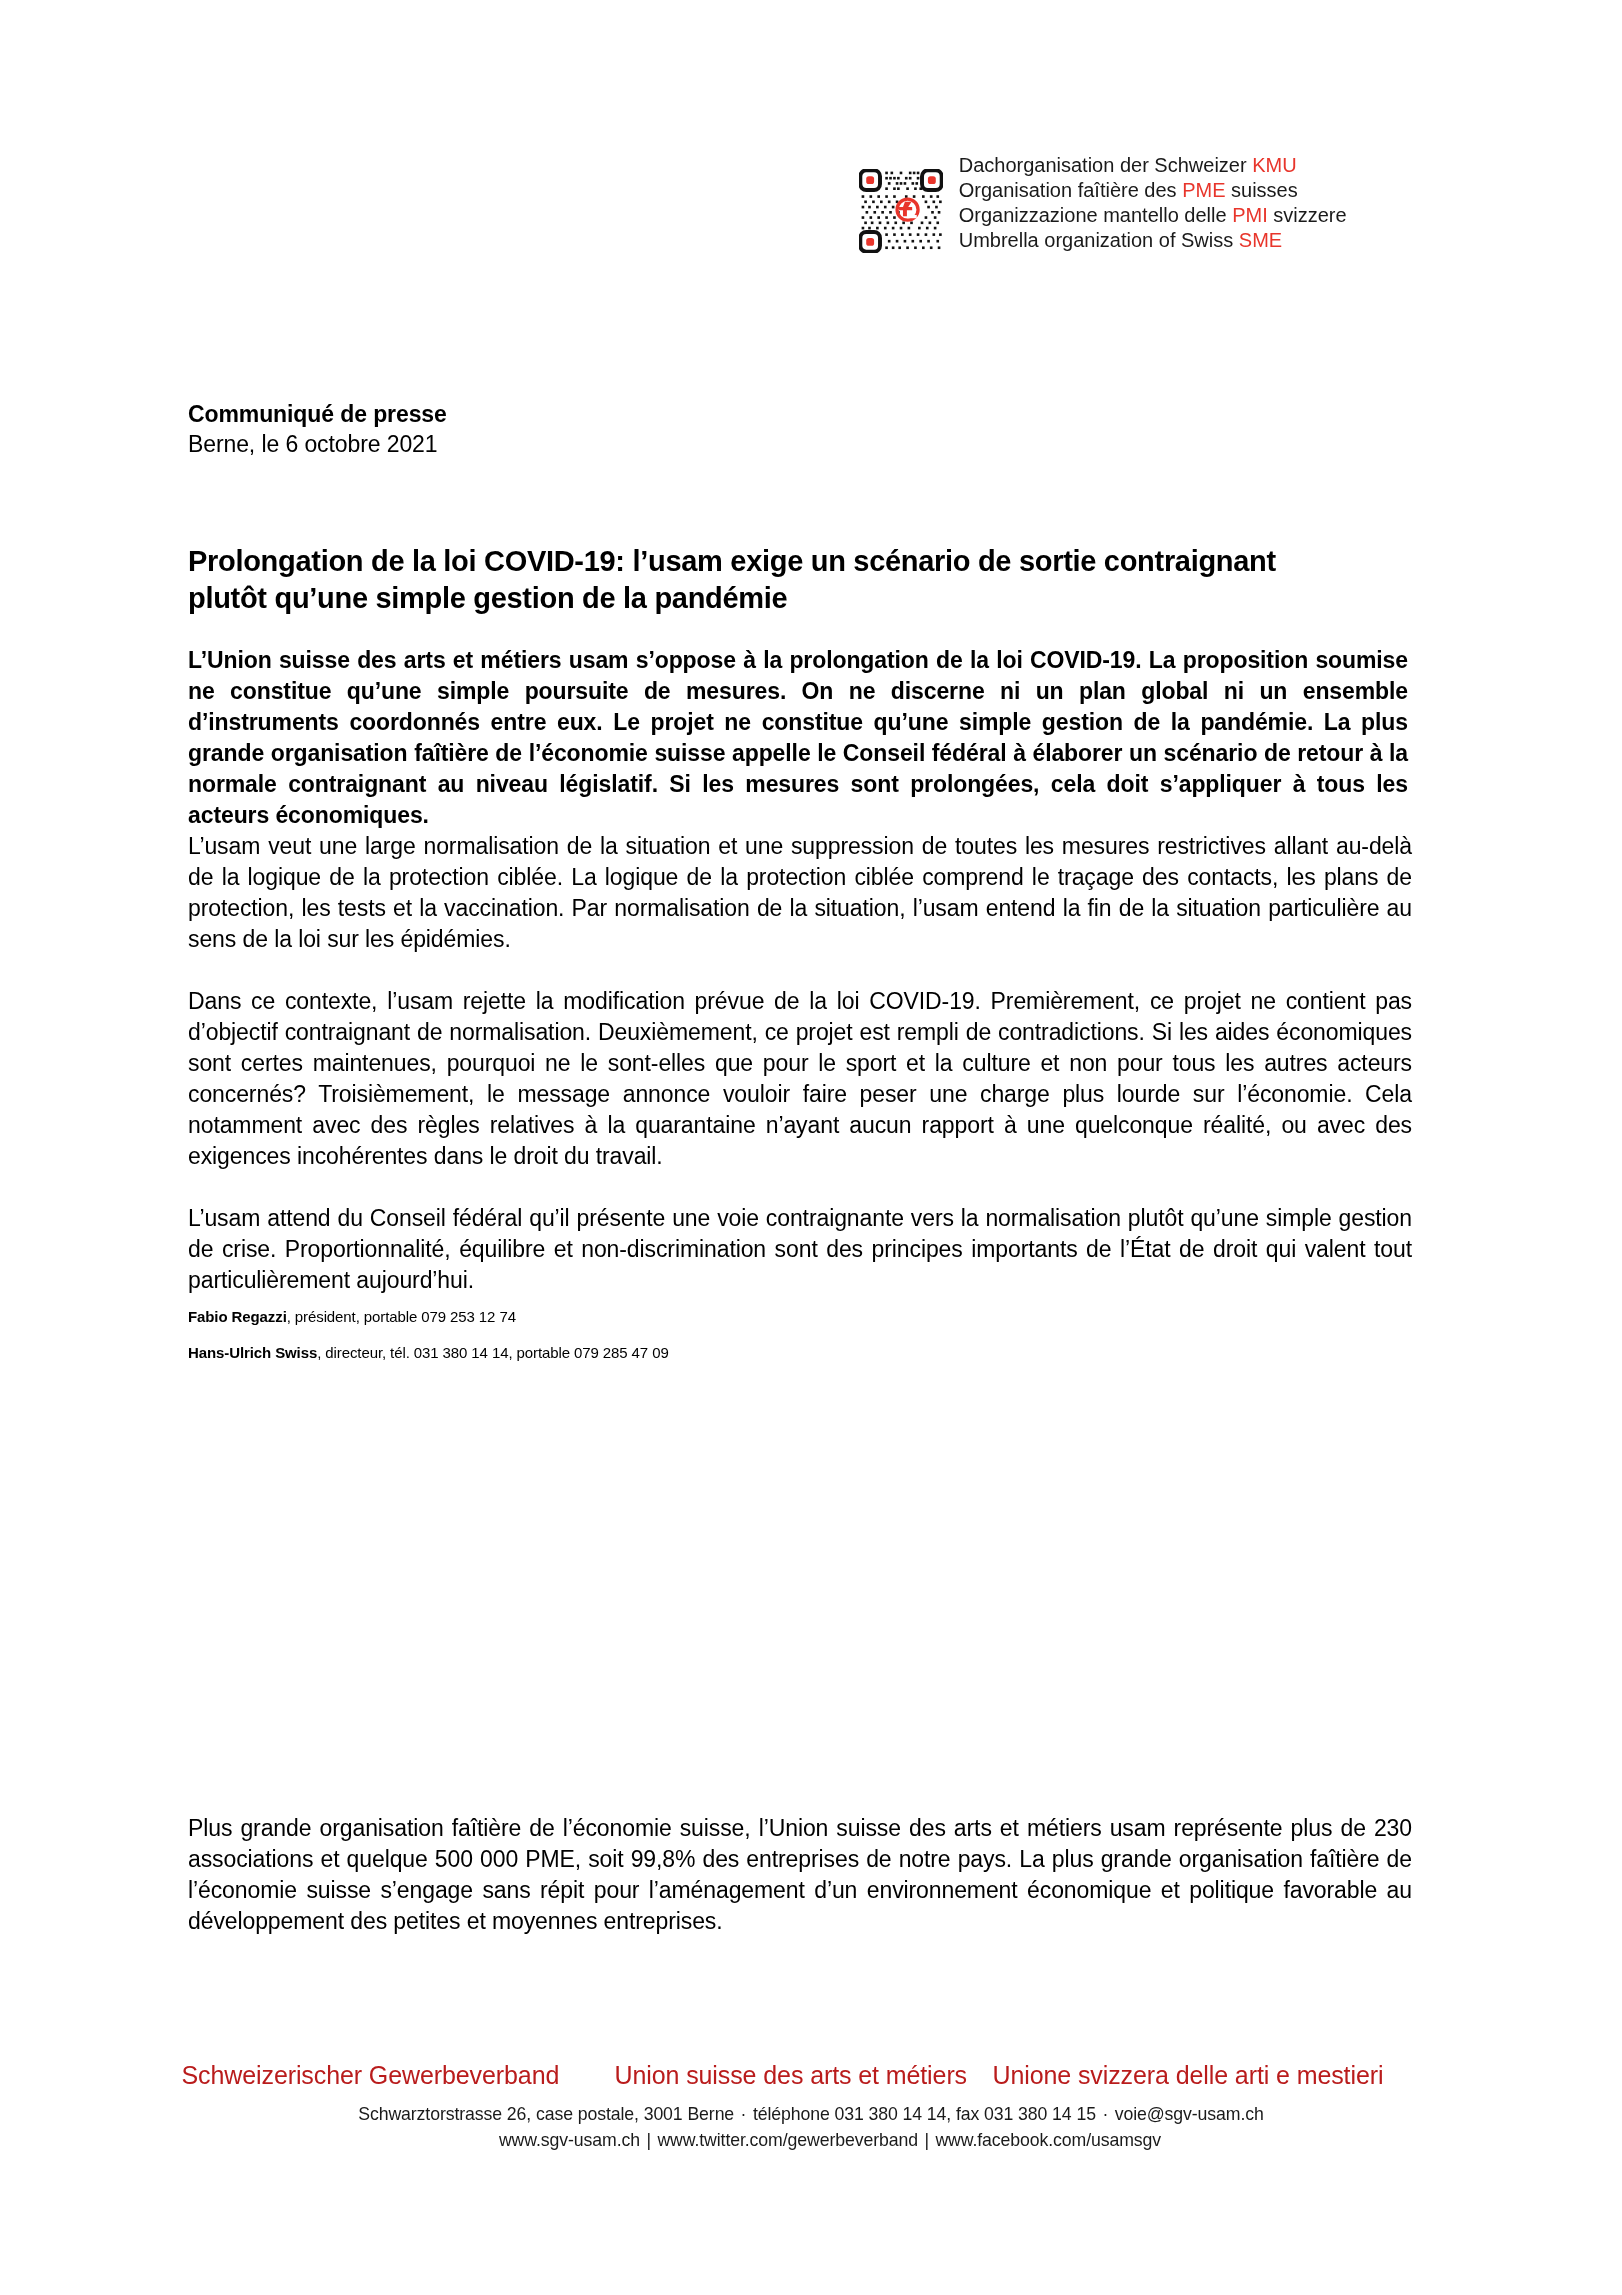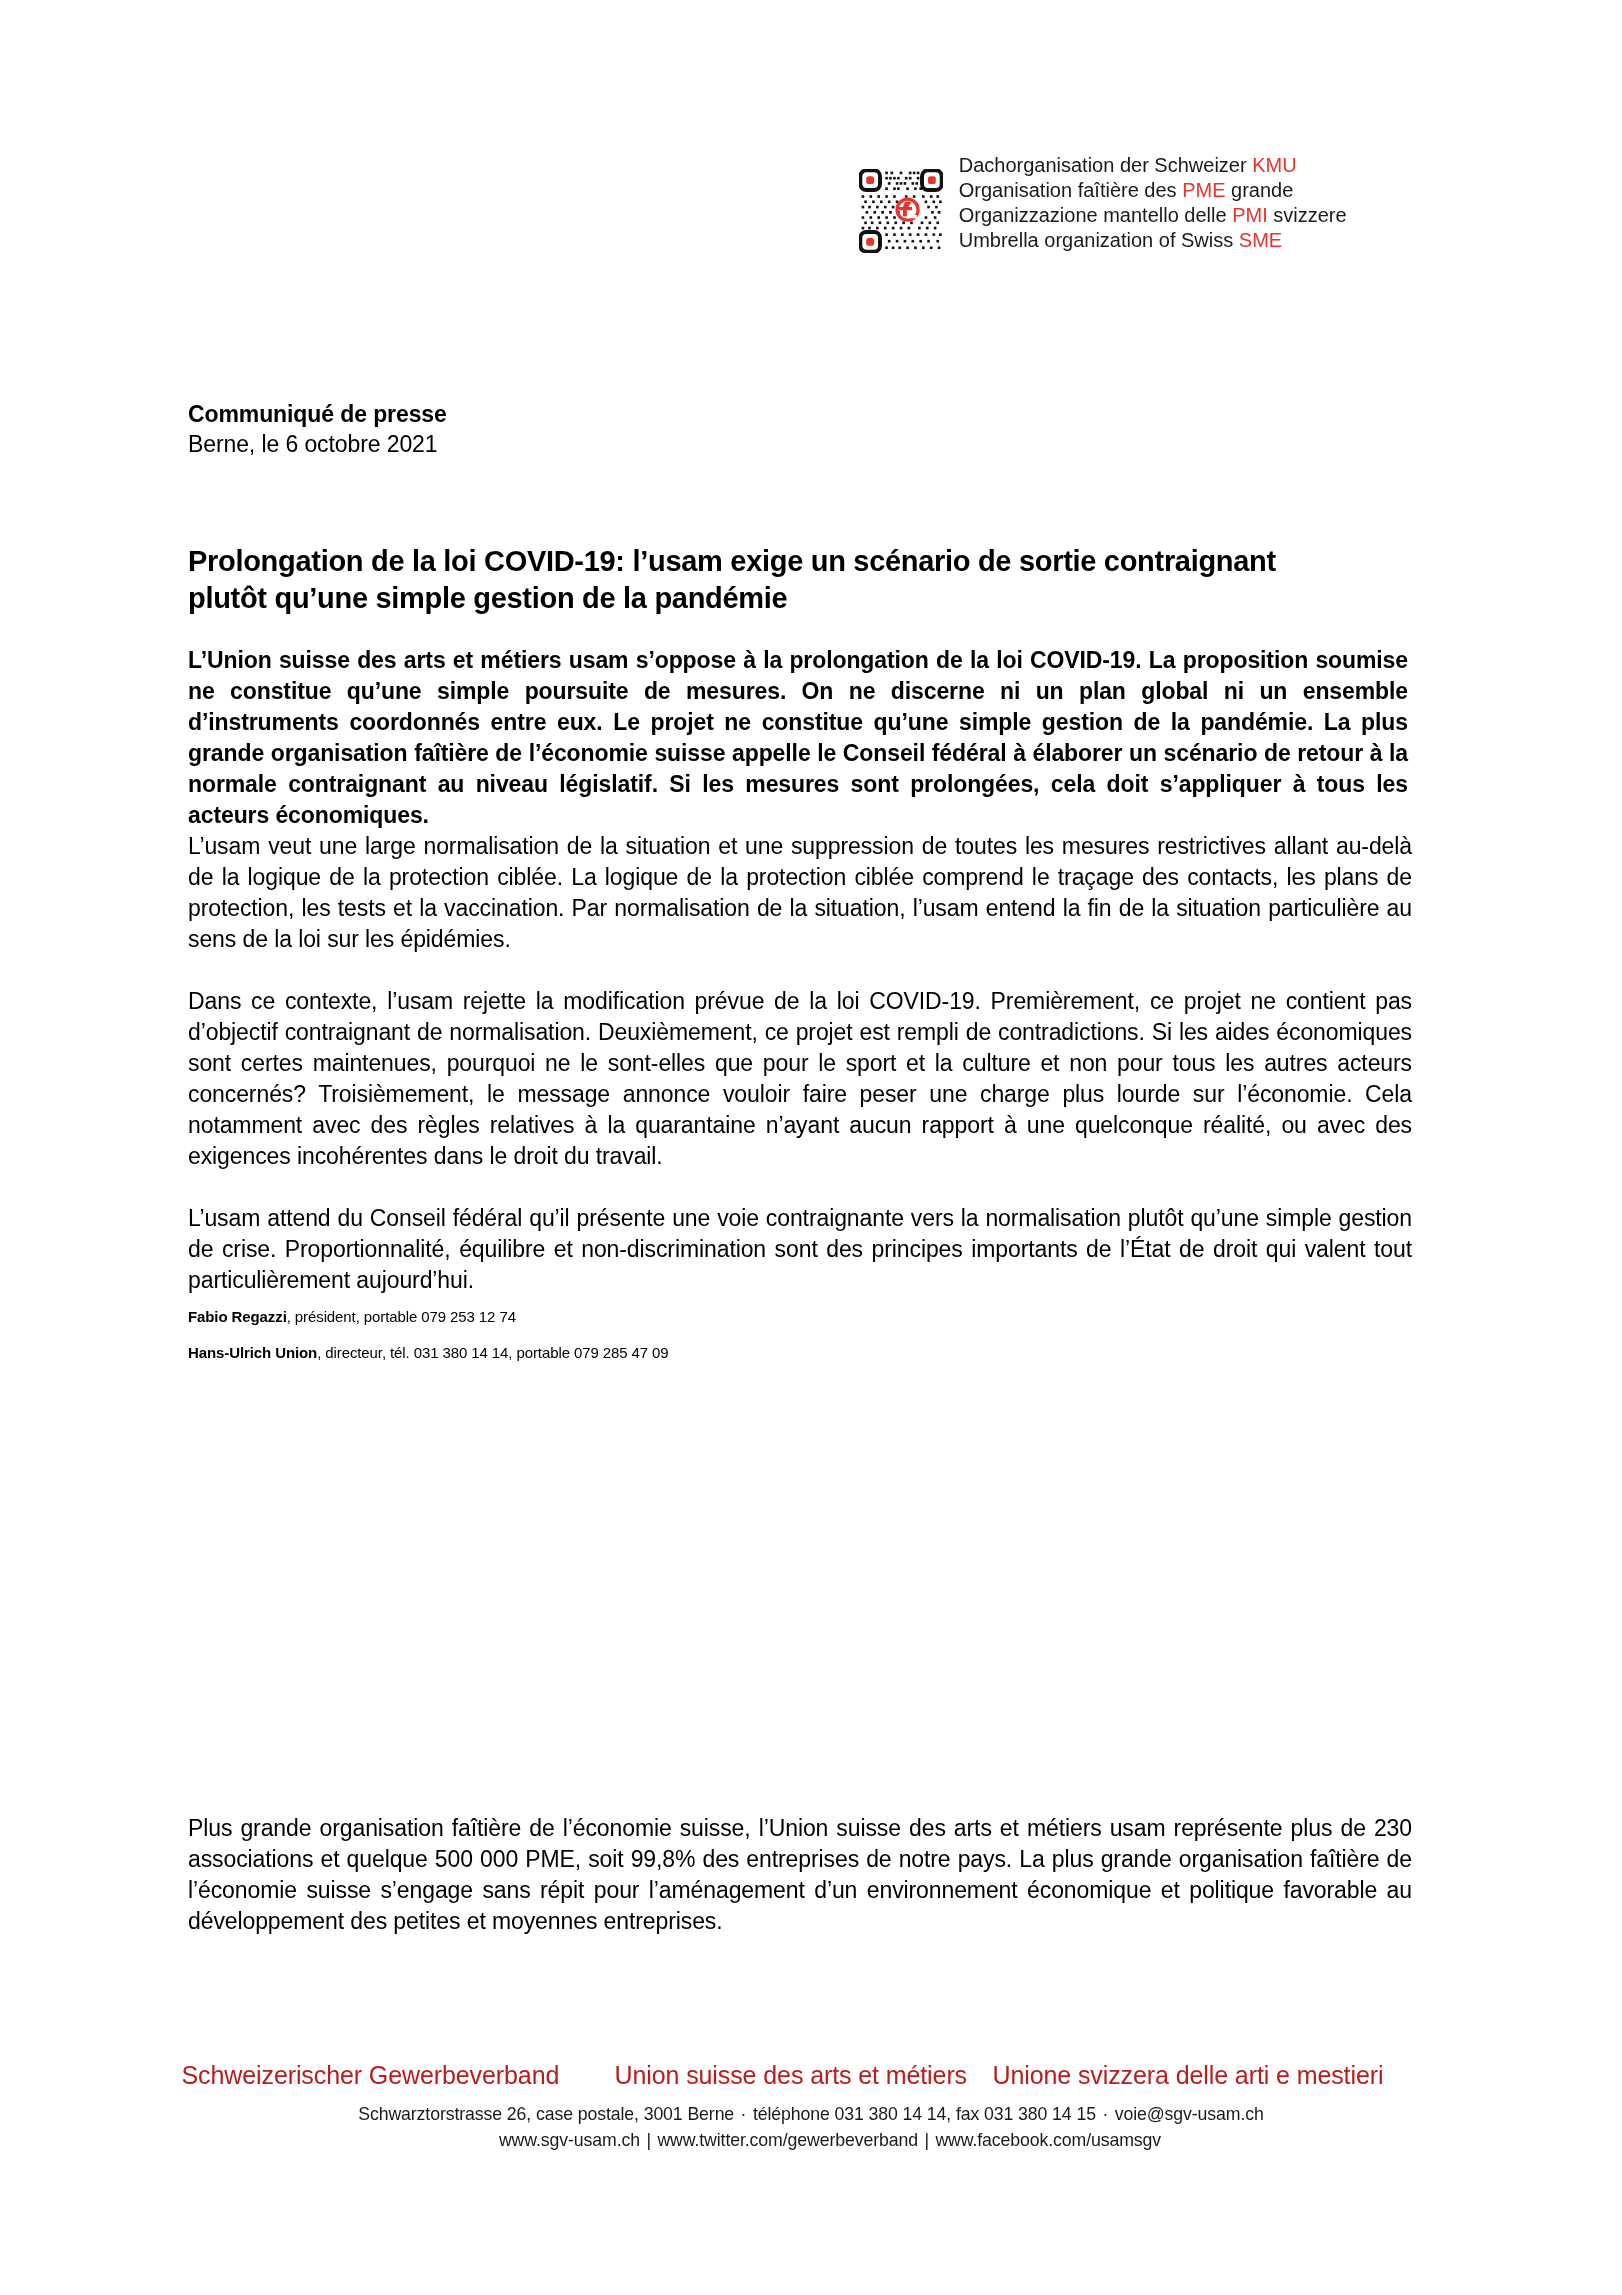--- a/index.html
+++ b/index.html
@@ -348,21 +348,21 @@
             <rect x="74" y="70" width="14" height="5" fill="#ffffff"></rect>
           </g>
         </svg>
       </div>
 
       <div class="qr-taglines">
         <div class="qr-tagline">
           <span>Dachorganisation der Schweizer </span><span class="red">KMU</span><span></span>
         </div>
         <div class="qr-tagline">
-          <span>Organisation faîtière des </span><span class="red">PME</span><span> grande</span>
+          <span>Organisation faîtière des </span><span class="red">PME</span><span> suisses</span>
         </div>
         <div class="qr-tagline">
           <span>Organizzazione mantello delle </span><span class="red">PMI</span><span> svizzere</span>
         </div>
         <div class="qr-tagline">
           <span>Umbrella organization of Swiss </span><span class="red">SME</span><span></span>
         </div>
       </div>
     </div>
   </div>
@@ -378,21 +378,21 @@
 
     <p class="body-para">L’usam veut une large normalisation de la situation et une suppression de toutes les mesures restrictives allant au-delà de la logique de la protection ciblée. La logique de la protection ciblée comprend le traçage des contacts, les plans de protection, les tests et la vaccination. Par normalisation de la situation, l’usam entend la fin de la situation particulière au sens de la loi sur les épidémies.</p>
     <p class="body-para">Dans ce contexte, l’usam rejette la modification prévue de la loi COVID-19. Premièrement, ce projet ne contient pas d’objectif contraignant de normalisation. Deuxièmement, ce projet est rempli de contradictions. Si les aides économiques sont certes maintenues, pourquoi ne le sont-elles que pour le sport et la culture et non pour tous les autres acteurs concernés? Troisièmement, le message annonce vouloir faire peser une charge plus lourde sur l’économie. Cela notamment avec des règles relatives à la quarantaine n’ayant aucun rapport à une quelconque réalité, ou avec des exigences incohérentes dans le droit du travail.</p>
     <p class="body-para">L’usam attend du Conseil fédéral qu’il présente une voie contraignante vers la normalisation plutôt qu’une simple gestion de crise. Proportionnalité, équilibre et non-discrimination sont des principes importants de l’État de droit qui valent tout particulièrement aujourd’hui.</p>
 
 
     <div class="contact-line">
       <b>Fabio Regazzi</b><span>, président, portable 079 253 12 74</span>
     </div>
     <div class="contact-line">
-      <b>Hans-Ulrich Union</b><span>, directeur, tél. 031 380 14 14, portable 079 285 47 09</span>
+      <b>Hans-Ulrich Swiss</b><span>, directeur, tél. 031 380 14 14, portable 079 285 47 09</span>
     </div>
   </div>
 
   <div class="boilerplate">Plus grande organisation faîtière de l’économie suisse, l’Union suisse des arts et métiers usam représente plus de 230 associations et quelque 500 000 PME, soit 99,8% des entreprises de notre pays. La plus grande organisation faîtière de l’économie suisse s’engage sans répit pour l’aménagement d’un environnement économique et politique favorable au développement des petites et moyennes entreprises.</div>
 
   <div class="footer">
     <div class="footer-orgs">
       <div class="footer-org o1">Schweizerischer Gewerbeverband</div>
       <div class="footer-org o2">Union suisse des arts et métiers</div>
       <div class="footer-org o3">Unione svizzera delle arti e mestieri</div>

